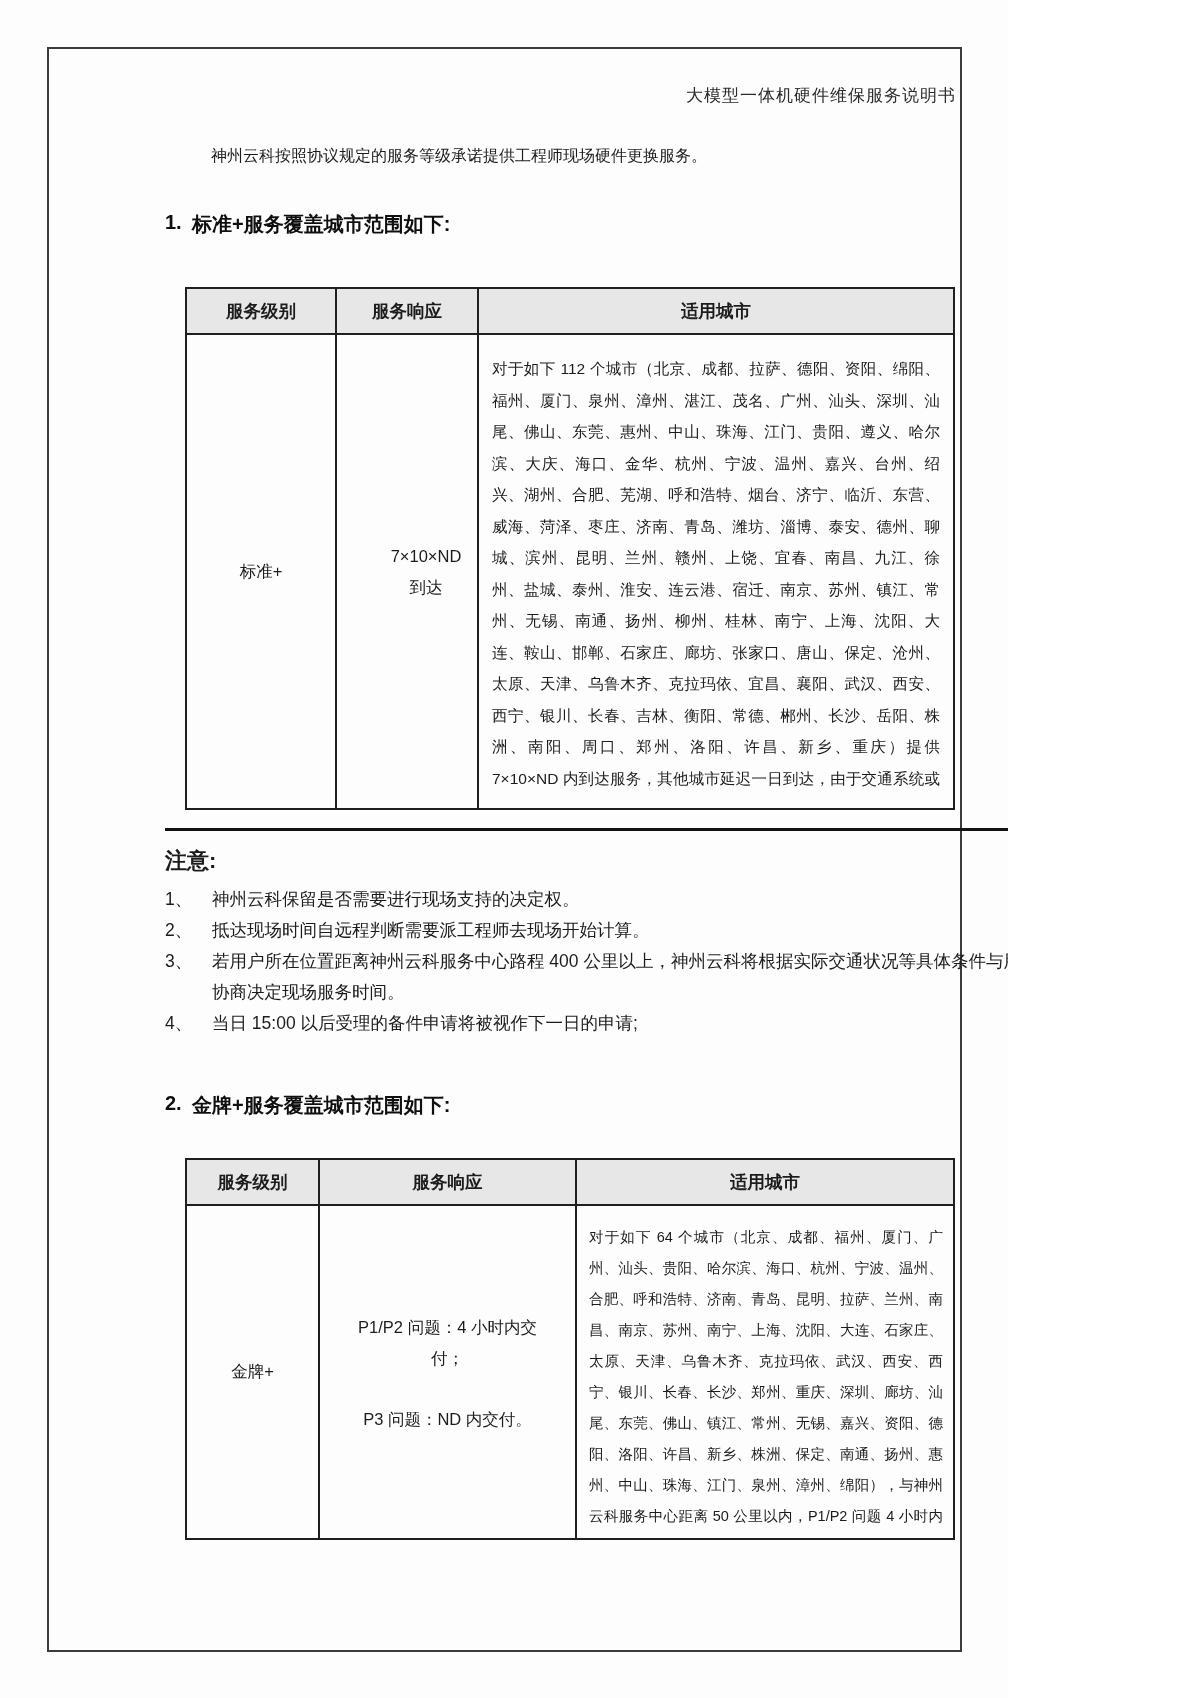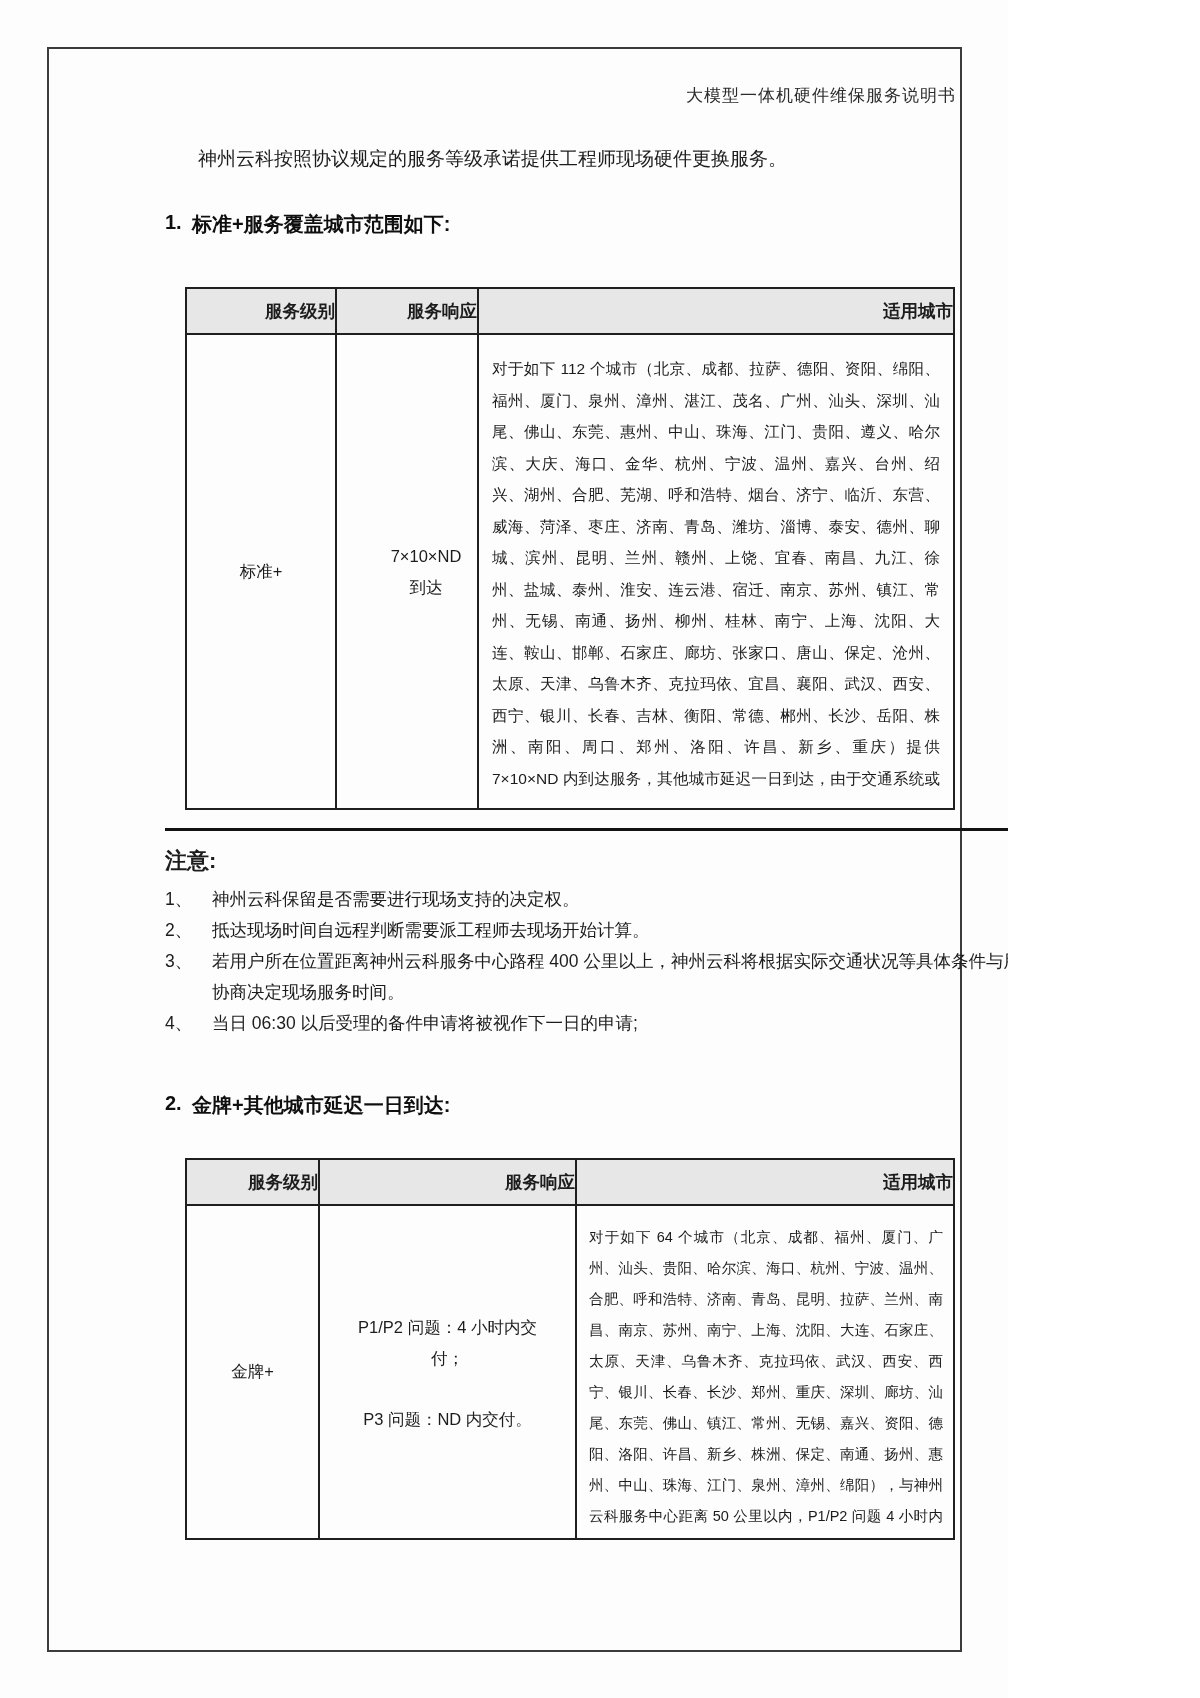--- a/index.html
+++ b/index.html
@@ -21,23 +21,23 @@
     position: absolute;
     top: 84px; left: 165px; width: 791px;
     text-align: right;
     font-family: "Liberation Serif", "DejaVu Serif", serif;
     font-size: 17px;
     letter-spacing: 1px;
     color: #2b2b2b;
   }
   .intro {
     position: absolute;
-    top: 146px; left: 198px; width: 840px;
+    top: 146px; left: 211px; width: 840px;
     margin: 0;
-    font-size: 19px;
+    font-size: 16px;
   }
   .sec-heading {
     position: absolute;
     left: 165px;
     margin: 0;
     font-size: 20px;
     font-weight: bold;
     color: #0f0f0f;
     display: flex;
   }
@@ -56,21 +56,21 @@
   .t2 { top: 1158px; }
   .svc-table th, .svc-table td {
     border: 2px solid #1f1f1f;
     padding: 0;
   }
   .svc-table th {
     height: 44px;
     background: #e7e7e7;
     font-size: 17.5px;
     font-weight: bold;
-    text-align: right;
+    text-align: center;
     vertical-align: middle;
   }
   .t1 tbody td { height: 473px; }
   .t2 tbody td { height: 332px; }
   .c-center {
     text-align: center;
     vertical-align: middle;
     font-size: 16.5px;
   }
   .resp-line { line-height: 31px; margin-left: 38px; }
@@ -186,27 +186,27 @@
     <li class="note">
       <span class="note-num">2、</span>
       <span class="note-text">抵达现场时间自远程判断需要派工程师去现场开始计算。</span>
     </li>
     <li class="note">
       <span class="note-num">3、</span>
       <span class="note-text">若用户所在位置距离神州云科服务中心路程 400 公里以上，神州云科将根据实际交通状况等具体条件与用户协商决定现场服务时间。</span>
     </li>
     <li class="note">
       <span class="note-num">4、</span>
-      <span class="note-text">当日 06:30 以后受理的备件申请将被视作下一日的申请;</span>
+      <span class="note-text">当日 15:00 以后受理的备件申请将被视作下一日的申请;</span>
     </li>
   </ol>
 
   <h2 class="sec-heading h2">
     <span class="h-num">2.</span>
-    <span class="h-txt">金牌+其他城市延迟一日到达:</span>
+    <span class="h-txt">金牌+服务覆盖城市范围如下:</span>
   </h2>
 
   <table class="svc-table t2">
     <colgroup>
       <col style="width:133px">
       <col style="width:257px">
       <col>
     </colgroup>
     <thead>
       <tr>

